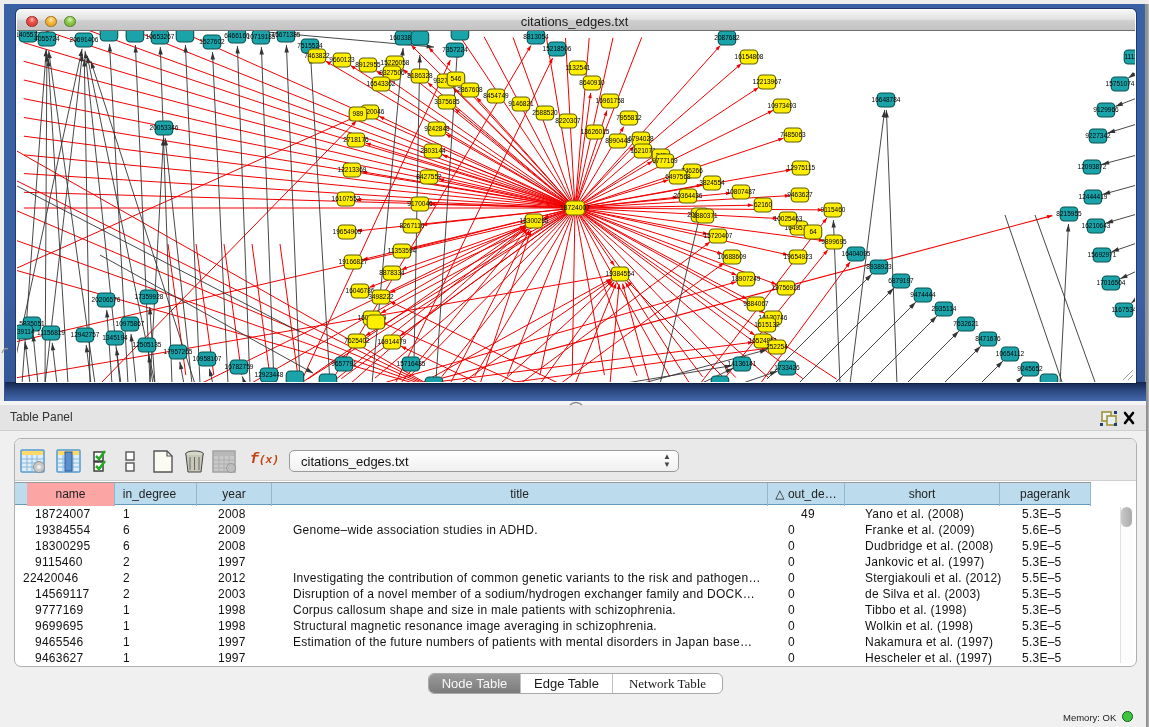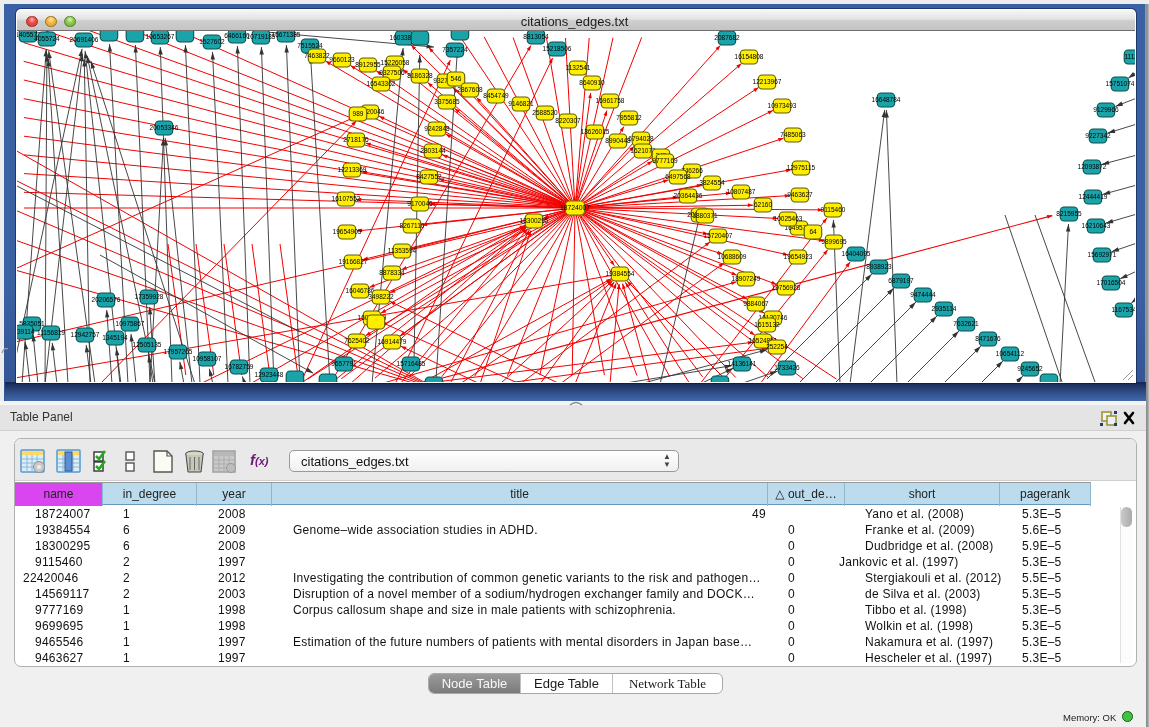--- a/index.html
+++ b/index.html
@@ -773,40 +773,40 @@
  <path d="M6 7 V20 M10.5 7 V20 M15 7 V20" stroke="#666"></path>
     </g>
 
  <g transform="translate(192,1)">
       <rect x="1" y="1" width="22" height="21" fill="#c9c9c9" stroke="#a0a0a0" stroke-width="1.5"></rect>
  <rect x="2" y="2" width="20" height="4" fill="#b8b8b8"></rect>
  <path d="M2 10 H22 M2 14 H22 M2 18 H22 M7 6 V22 M12 6 V22 M17 6 V22" stroke="#adadad"></path>
  <circle cx="19" cy="18" r="4.5" fill="#bdbdbd" stroke="#999"></circle>
     </g>
 </svg>
-<div class="abs" style="left:250px;top:451px;font-size:15px;font-style:italic;font-family:Liberation Sans, sans-serif;font-weight:bold;color:#701a75">f<span style="font-size:11px">(x)</span></div>
+<div class="abs" style="left:250px;top:451px;font-size:15px;font-style:italic;font-family:Liberation Mono, monospace;font-weight:bold;color:#c2410c">f<span style="font-size:11px">(x)</span></div>
 <div id="combo" class="abs">
     <span class="ct">citations_edges.txt</span>
     <span class="ar">▲<br>▼</span>
   </div>
 
 <div id="thead" class="abs">
- <div class="hc" style="left:0;width:88px;background:#d946ef">name</div>
+ <div class="hc" style="left:12px;width:88px;background:#fca5a5">name</div>
  <div class="hc" style="left:88px;width:94px">in_degree</div>
  <div class="hc" style="left:182px;width:75px">year</div>
  <div class="hc" style="left:257px;width:496px">title</div>
  <div class="hc" style="left:753px;width:77px">△ out_de…</div>
  <div class="hc" style="left:830px;width:155px">short</div>
  <div class="hc" style="left:985px;width:91px">pagerank</div>
 </div>
 <div class="trow" style="top:507px">
 <span style="left:20px">18724007</span>
     <span style="left:108px">1</span>
     <span style="left:203px">2008</span>
-    <span style="left:737px">49</span>
+    <span style="left:786px">49</span>
     <span style="left:850px">Yano et al. (2008)</span>
     <span style="left:1007px">5.3E–5</span>
   </div>
 <div class="trow" style="top:523px">
 <span style="left:20px">19384554</span>
     <span style="left:108px">6</span>
     <span style="left:203px">2009</span>
     <span style="left:278px">Genome–wide association studies in ADHD.</span>
     <span style="left:773px">0</span>
     <span style="left:850px">Franke et al. (2009)</span>
@@ -818,21 +818,21 @@
     <span style="left:203px">2008</span>
     <span style="left:773px">0</span>
     <span style="left:850px">Dudbridge et al. (2008)</span>
     <span style="left:1007px">5.9E–5</span>
   </div>
 <div class="trow" style="top:555px">
 <span style="left:20px">9115460</span>
     <span style="left:108px">2</span>
     <span style="left:203px">1997</span>
     <span style="left:773px">0</span>
-    <span style="left:824px">Jankovic et al. (1997)</span>
+    <span style="left:850px">Jankovic et al. (1997)</span>
     <span style="left:1007px">5.3E–5</span>
   </div>
 <div class="trow" style="top:571px">
 <span style="left:8px">22420046</span>
     <span style="left:108px">2</span>
     <span style="left:203px">2012</span>
     <span style="left:278px">Investigating the contribution of common genetic variants to the risk and pathogen…</span>
     <span style="left:773px">0</span>
     <span style="left:850px">Stergiakouli et al. (2012)</span>
     <span style="left:1007px">5.5E–5</span>
@@ -852,20 +852,21 @@
     <span style="left:203px">1998</span>
     <span style="left:278px">Corpus callosum shape and size in male patients with schizophrenia.</span>
     <span style="left:773px">0</span>
     <span style="left:850px">Tibbo et al. (1998)</span>
     <span style="left:1007px">5.3E–5</span>
   </div>
 <div class="trow" style="top:619px">
 <span style="left:20px">9699695</span>
     <span style="left:108px">1</span>
     <span style="left:203px">1998</span>
+    <span style="left:278px">Structural magnetic resonance image averaging in schizophrenia.</span>
     <span style="left:773px">0</span>
     <span style="left:850px">Wolkin et al. (1998)</span>
     <span style="left:1007px">5.3E–5</span>
   </div>
 <div class="trow" style="top:635px">
 <span style="left:20px">9465546</span>
     <span style="left:108px">1</span>
     <span style="left:203px">1997</span>
     <span style="left:278px">Estimation of the future numbers of patients with mental disorders in Japan base…</span>
     <span style="left:773px">0</span>

